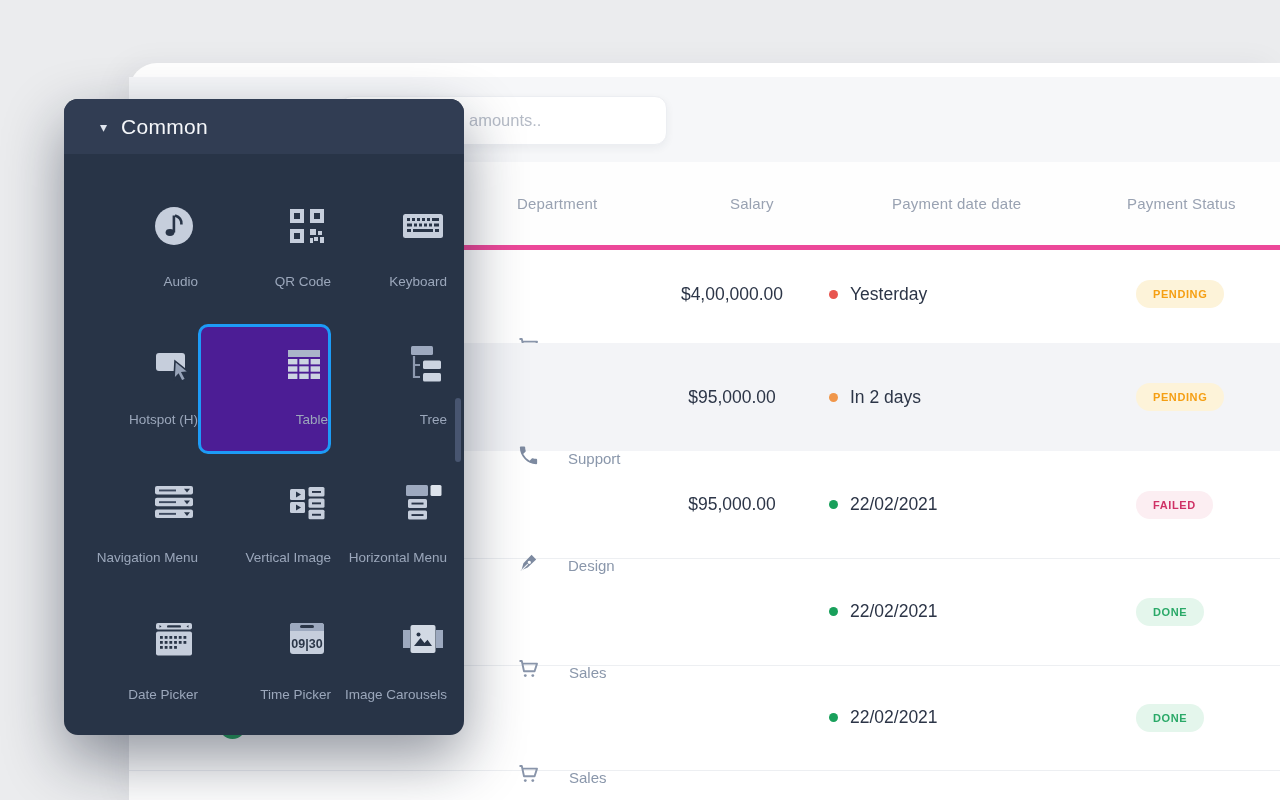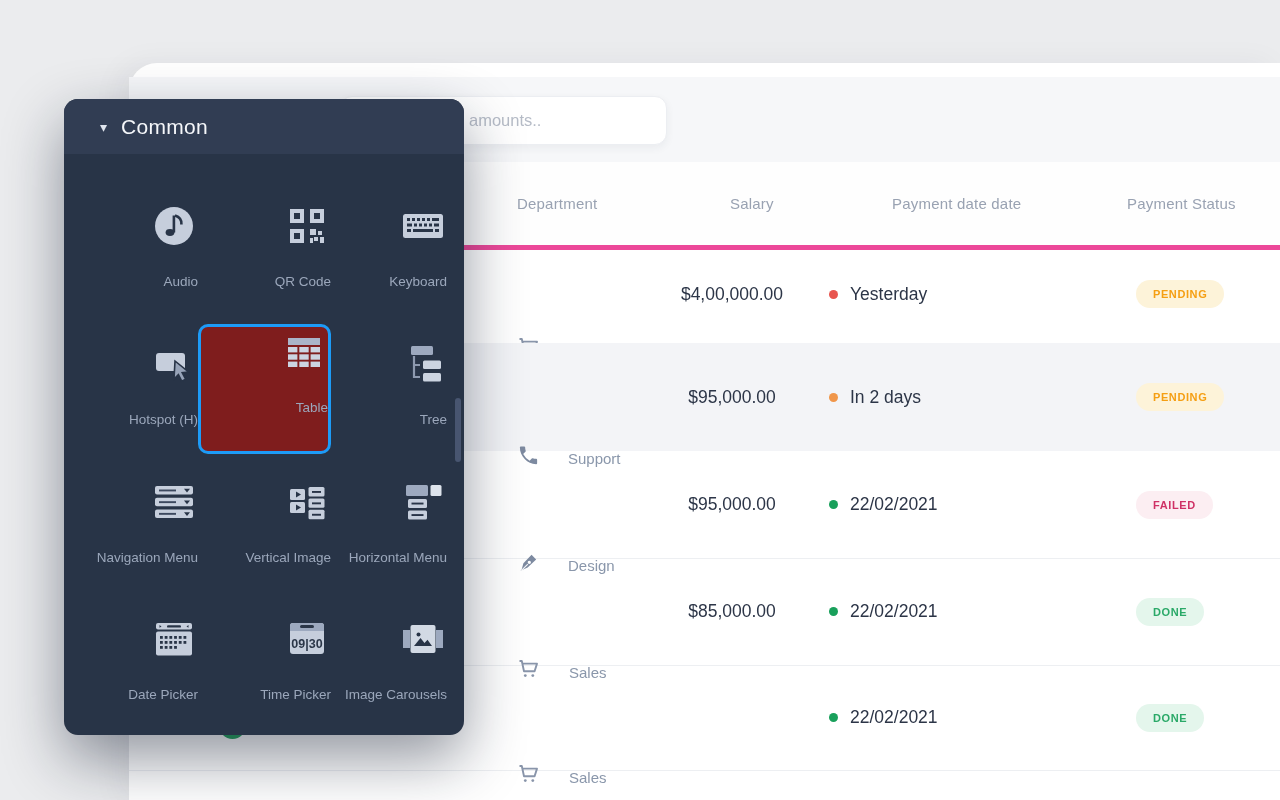--- a/index.html
+++ b/index.html
@@ -76,21 +76,21 @@
   }
   .chevron{color:#dfe5ee;font-size:14px;line-height:1;cursor:pointer;}
   .panel-title{color:#f5f7fa;font-size:21px;font-weight:500;letter-spacing:.3px;}
   .cell{
     position:absolute;width:133px;height:130px;box-sizing:border-box;
     display:flex;flex-direction:column;align-items:flex-end;
     padding-top:16px;gap:24px;cursor:pointer;border-radius:10px;
   }
   .cell .ic{width:48px;height:48px;flex:0 0 auto;}
   .cell .lbl{font-size:13.5px;color:#9ba7bb;white-space:nowrap;}
-  .cell.sel-true{border:3px solid #1d9bf7;background:#7f1d1d;padding-top:1px;}
+  .cell.sel-true{border:3px solid #1d9bf7;background:#4c1d95;padding-top:13px;}
   .c0{left:1px;}  .c1{left:134px;}  .c2{left:250px;}
   .r0{top:87px;}  .r1{top:225px;}  .r2{top:363px;}  .r3{top:500px;}
   .scroll-thumb{position:absolute;left:391px;top:299px;width:6px;height:64px;
       border-radius:3px;background:#485570;}
 </style>
 </head>
 <body>
 
 <div class="card"></div>
 <div class="header-band"></div>
@@ -159,21 +159,20 @@
 
 <div class="trow bordered" style="top:558px;height:107px;">
   <div class="cell-dept">
     <svg class="dept-ic" width="24" height="24" viewBox="0 0 24 24" fill="none" stroke="#8995aa" stroke-width="1.9" stroke-linejoin="round">
         <path d="M2.5 4h2.3l2.2 10.2h10.6l2.4-7.6H6.1"></path>
         <circle cx="8.3" cy="18.6" r="1.4" fill="#8995aa" stroke="none"></circle>
         <circle cx="15.8" cy="18.6" r="1.4" fill="#8995aa" stroke="none"></circle>
       </svg>
     <span>Sales</span>
   </div>
-  <div class="cell-salary">$85,000.00</div>
   <div class="cell-date">
     <span class="dot dot-green"></span>
     <span>22/02/2021</span>
   </div>
   <div class="cell-status">
     <span class="badge st-done">DONE</span>
   </div>
 </div>
 
 <div class="trow bordered" style="top:665px;height:105px;">

